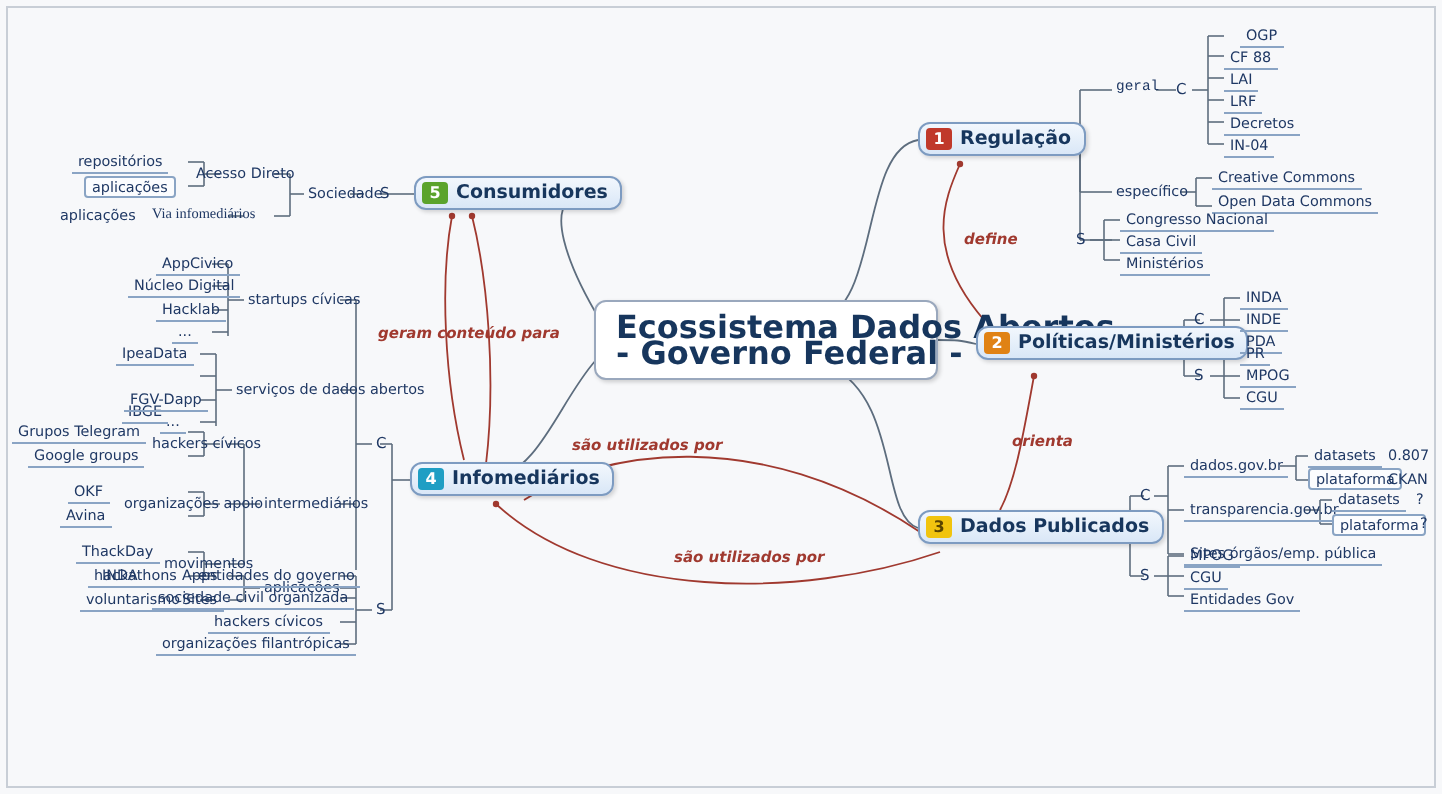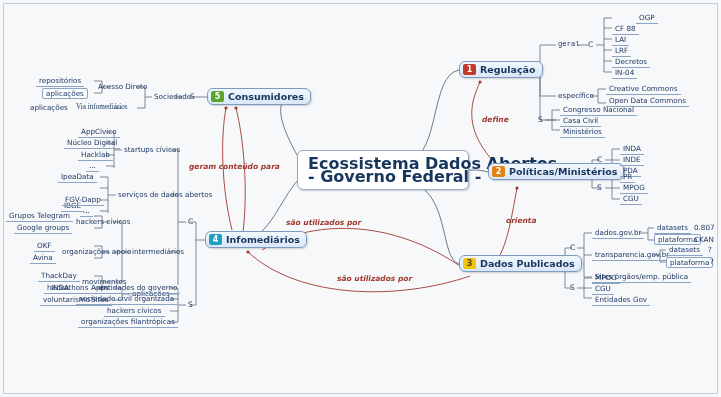--- a/index.html
+++ b/index.html
@@ -256,21 +256,21 @@
   </div>
 
   <div class="node mainnode" style="left:459px;top:61px;">
     <span class="badge b-red">1</span>
     <span>Regulação</span>
   </div>
 
   <div class="node plain" style="left:556px;top:40px;font-family:Liberation Mono, monospace;">geral</div>
   <div class="node cs" style="left:588px;top:40px;">C</div>
 
-  <div class="node leaf" style="left:636px;top:13px;">OGP</div>
+  <div class="node leaf" style="left:620px;top:13px;">OGP</div>
   <div class="node leaf" style="left:612px;top:24px;">CF 88</div>
   <div class="node leaf" style="left:612px;top:35px;">LAI</div>
   <div class="node leaf" style="left:612px;top:46px;">LRF</div>
   <div class="node leaf" style="left:612px;top:57px;">Decretos</div>
   <div class="node leaf" style="left:612px;top:68px;">IN-04</div>
 
   <div class="node plain" style="left:556px;top:91px;">específico</div>
   <div class="node leaf" style="left:606px;top:84px;">Creative Commons</div>
   <div class="node leaf" style="left:606px;top:96px;">Open Data Commons</div>
 

